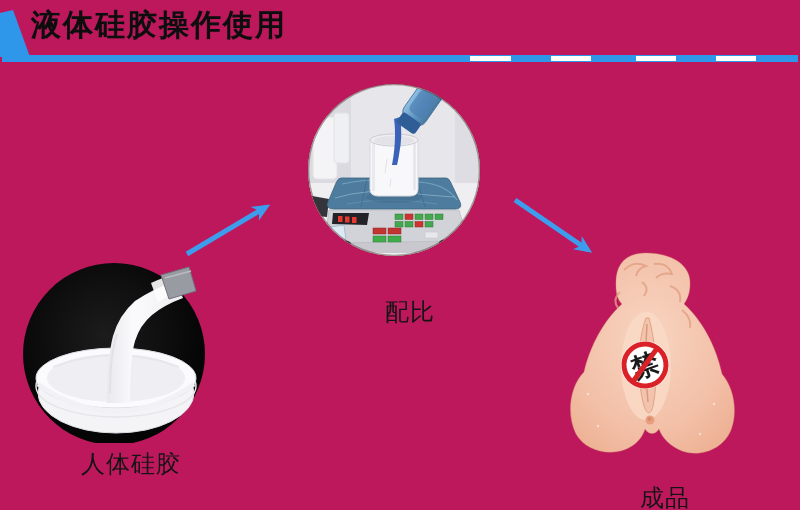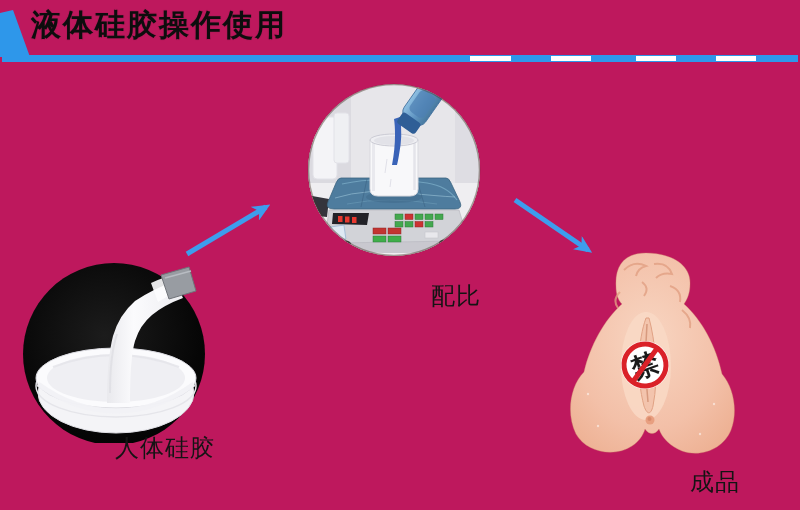--- a/index.html
+++ b/index.html
@@ -27,21 +27,21 @@
   .gap-1{left:470px;width:41px;}
   .gap-2{left:551px;width:40px;}
   .gap-3{left:636px;width:40px;}
   .gap-4{left:716px;width:40px;}
   
   .figure{position:absolute;}
   .fig-raw{left:15px;top:253px;width:200px;height:190px;}
   .fig-mix{left:307px;top:83px;width:174px;height:174px;}
   .fig-product{left:558px;top:244px;width:182px;height:222px;}
   .caption{
-    position:absolute;margin:0;text-align:right;font-size:24px;font-weight:400;
+    position:absolute;margin:16px;text-align:center;font-size:24px;font-weight:400;
     color:#141414;letter-spacing:1px;white-space:nowrap;
   }
   .cap-raw{left:15px;top:432px;width:200px;}
   .cap-mix{left:307px;top:280px;width:174px;}
   .cap-product{left:558px;top:466px;width:182px;}
   .arrow{position:absolute;}
   .arrow-1{left:180px;top:196px;width:100px;height:66px;}
   .arrow-2{left:508px;top:193px;width:100px;height:70px;}
   svg{display:block;}
 </style>

